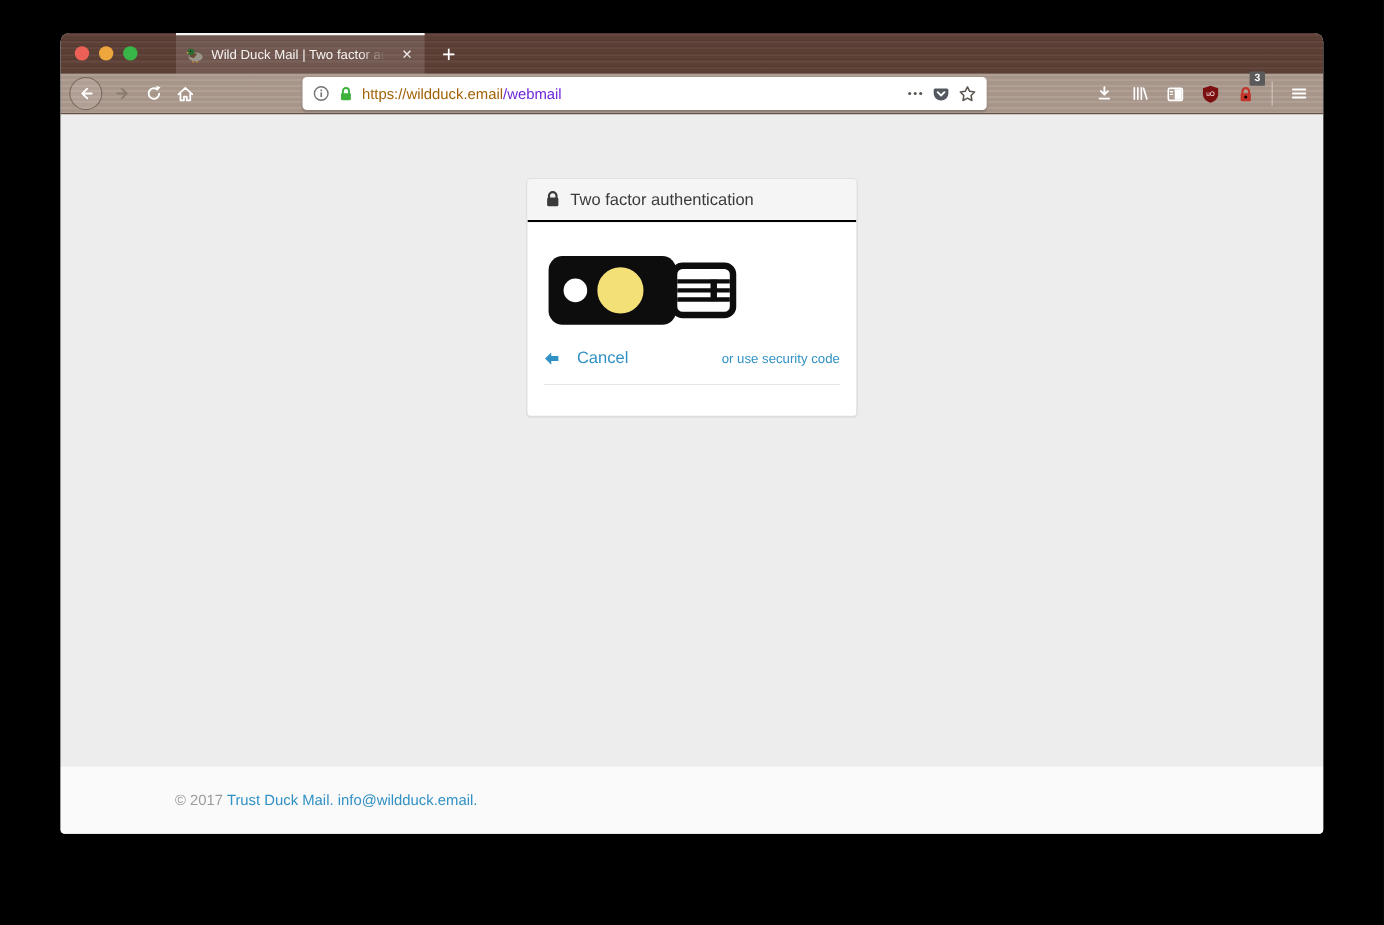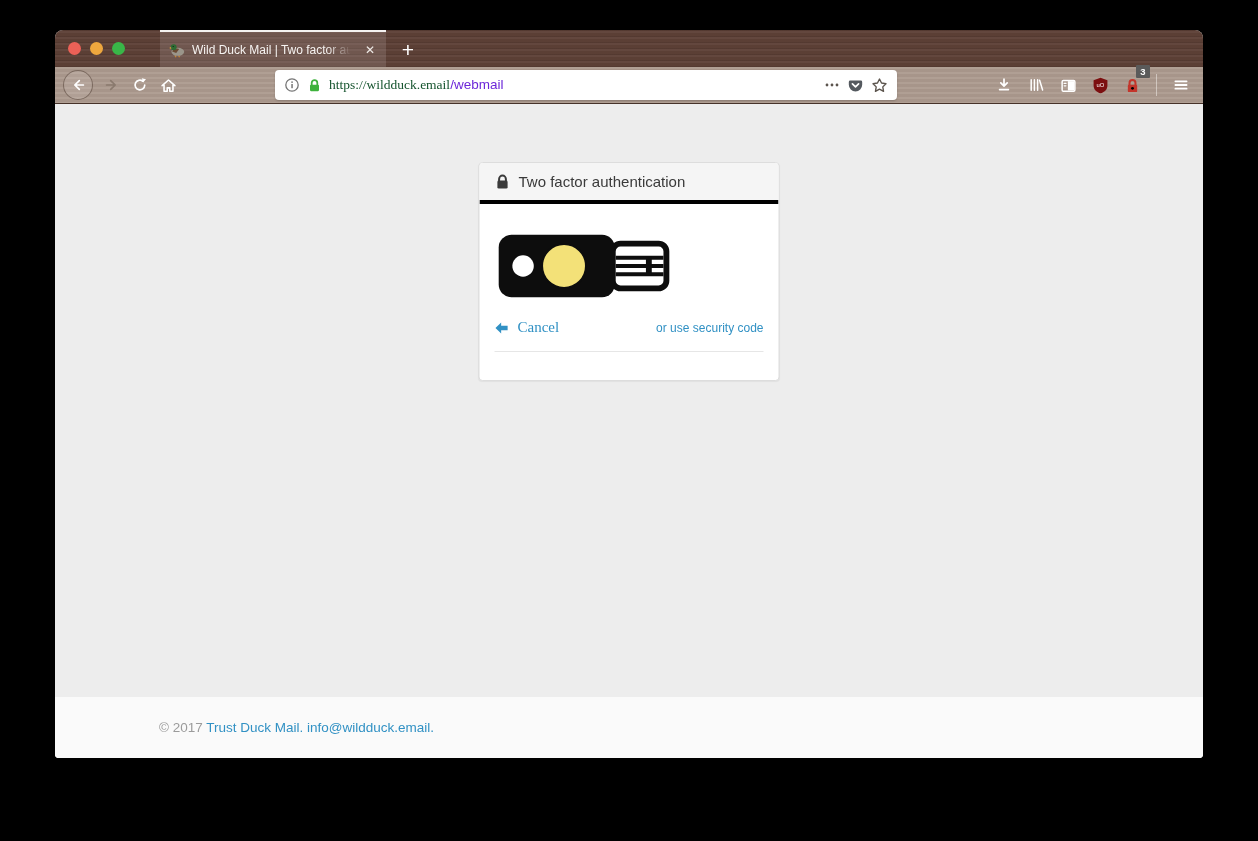--- a/index.html
+++ b/index.html
@@ -36,46 +36,46 @@
   .nav-btn { display:flex; align-items:center; justify-content:center; flex:none; }
   .back-btn { width:30px; height:30px; border-radius:50%; border:1px solid rgba(55,35,25,.45);
               background:rgba(255,255,255,.10); margin-right:5px; }
   .icon-btn { width:28px; height:28px; }
   .spacer { flex:1; }
 
   .urlbar { width:622px; height:30px; background:#fff; border-radius:4px; flex:none;
             display:flex; align-items:center; padding:0 9px; gap:7px;
             box-shadow:0 1px 2px rgba(0,0,0,.18); }
   .url-text { flex:1; font-size:13.5px; white-space:nowrap; overflow:hidden; }
-  .url-host { color:#14532d;font-family:Liberation Serif, serif; }
+  .url-host { color:#a16207; }
   .url-path { color:#6d28d9; }
 
   .right-icons { display:flex; align-items:center; gap:4px; flex:none; }
   .toolbar-sep { width:1px; height:22px; background:rgba(255,253,250,.45); margin:0 6px; }
   .ext-wrap { position:relative; }
   .ext-badge { position:absolute; top:-6px; right:-4px; min-width:14px; height:13px; background:#5a5a5a;
                color:#fff; font-size:9.5px; font-weight:bold; display:flex; align-items:center;
                justify-content:center; padding:0 2px; border-radius:1px; }
 
   
   .content { flex:1; display:flex; flex-direction:column; background:#ededed; overflow:hidden; }
   .main-area { flex:1; position:relative; }
 
   .panel { position:absolute; left:50%; transform:translateX(-50%); top:58px; width:301px;
            background:#fff; border:1px solid #dddddd; border-radius:4px;
            box-shadow:0 1px 1px rgba(0,0,0,.05); }
-  .panel-heading { background:#f5f5f5; border-bottom:4px solid #000000; border-radius:3px 3px 0 0;
-                   padding:10px 15px; display:flex; align-items:center; gap:8px;
+  .panel-heading { background:#f5f5f5; border-bottom:2px solid #000000; border-radius:3px 3px 0 0;
+                   padding:10px 15px; display:flex; gap:8px;
                    color:#3a3a3a; font-size:15px; }
   .panel-body { padding:15px; }
   .u2f-key { display:block; margin:8px 0 14px 2px; }
   .panel-message { font-size:14px; color:#333; margin-bottom:18px; }
   .links-row { display:flex; justify-content:space-between; align-items:center; }
   a.link { color:#3191c4; text-decoration:none; cursor:pointer; }
-  .cancel-link { font-size:15px; display:flex; align-items:center; gap:9px;font-family:Liberation Serif, serif; }
+  .cancel-link { font-size:15px; display:flex; align-items:center; gap:16px; }
   .security-link { font-size:12px; }
   .panel-divider { border:none; border-top:1px solid #e6e6e6; margin:15px 0 13px 0; }
   .trust-row { display:flex; align-items:center; gap:8px; font-size:14px; color:#333; padding-bottom:4px; }
   .trust-row input { width:13px; height:13px; margin:0; }
 
   .page-footer { height:61px; flex:none; background:#fafafa; display:flex; align-items:center; }
   .footer-inner { width:940px; margin:0 auto; font-size:13.5px; color:#9b9b9b; }
 
   svg { display:block; }
 </style>

